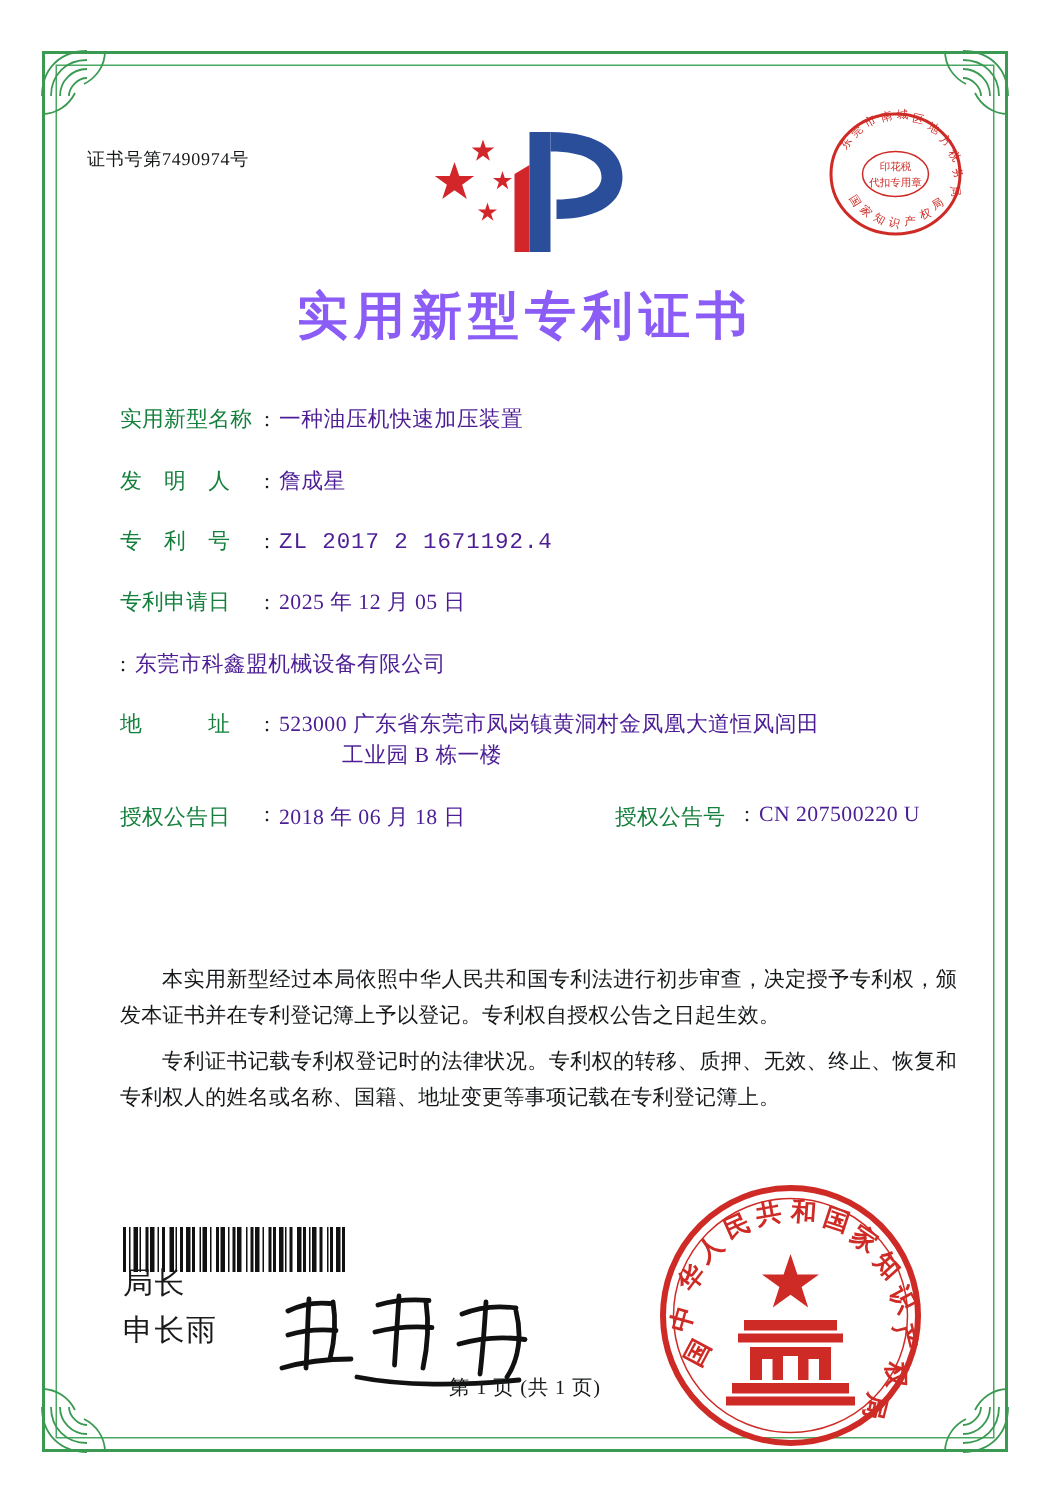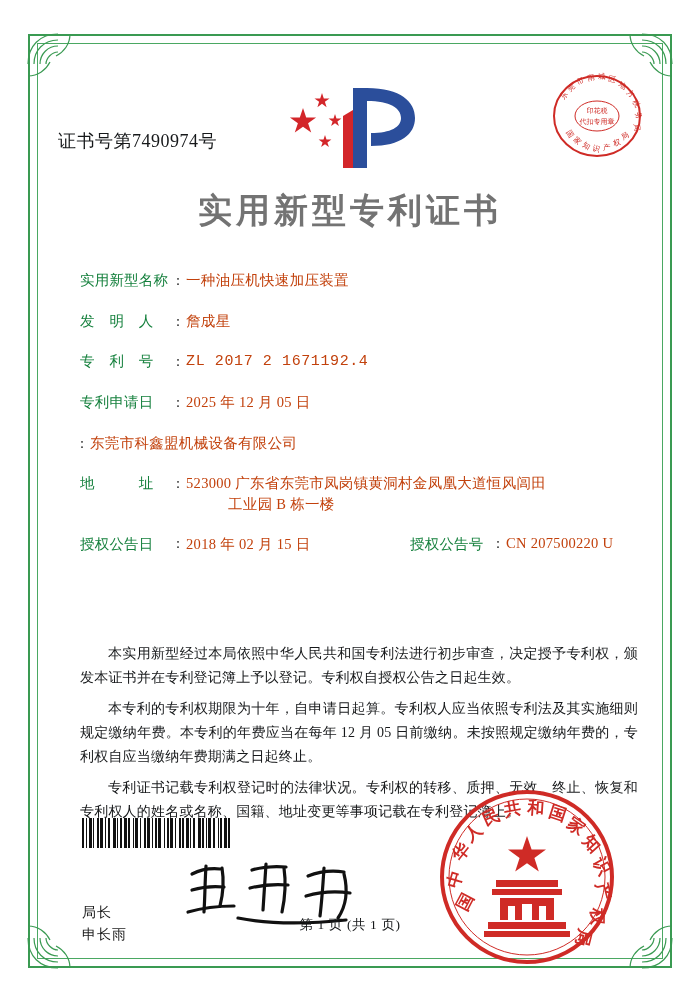--- a/index.html
+++ b/index.html
@@ -59,25 +59,24 @@
     left: 56px;
     right: 56px;
     top: 58px;
     bottom: 58px;
   }
 
   .cert-no {
     position: absolute;
     left: 2px;
     top: 40px;
-    font-size: 18px;
+    font-size: 12px;
     letter-spacing: 0.5px;
     color: #16181a;
     font-family: "Liberation Serif", serif;
-    margin-top: 31px;
   }
 
   
   .logo {
     position: absolute;
     left: 50%;
     top: 22px;
     transform: translateX(-50%);
     width: 150px;
     height: 92px;
@@ -94,21 +93,21 @@
 
   .doc-title {
     position: absolute;
     left: 0;
     right: 0;
     top: 130px;
     text-align: center;
     font-size: 34px;
     font-weight: bold;
     letter-spacing: 4px;
-    color: #737373;
+    color: #8b5cf6;
     font-family: "DejaVu Serif", serif;
   }
 
   .fields {
     position: absolute;
     left: 24px;
     right: 0;
     top: 212px;
   }
   .field-row {
@@ -123,21 +122,21 @@
     flex: 0 0 96px;
     color: #15803d;
     letter-spacing: 0.2px;
   }
   .field-colon {
     flex: 0 0 auto;
     padding-right: 6px;
   }
   .field-value {
     flex: 1 1 auto;
-    color: #c2410c;
+    color: #4c1d95;
     letter-spacing: 0.3px;
   }
   .field-value .line2 {
     display: block;
     padding-left: 42px;
   }
   .mono-num {
     font-family: "Liberation Mono", monospace;
     font-size: 15px;
     letter-spacing: 0.6px;
@@ -188,22 +187,22 @@
   .barcode i {
     display: block;
     background: #111;
     height: 100%;
   }
 
   
   .sig-block {
     position: absolute;
     left: 26px;
-    top: 844px;
-    font-size: 14px;
+    top: 783px;
+    font-size: 20px;
     line-height: 1.55;
     letter-spacing: 1px;
   }
   .sig-handwriting {
     position: absolute;
     left: 122px;
     top: 796px;
     width: 190px;
     height: 74px;
   }
@@ -385,33 +384,32 @@
         <div class="field-value">
           <span>523000  广东省东莞市凤岗镇黄洞村金凤凰大道恒风闾田</span>
           <span class="line2">工业园 B 栋一楼</span>
         </div>
       </div>
 
       <div class="announce-row">
         <div class="announce-left">
           <div class="field-label">授权公告日</div>
           <div class="field-colon">:</div>
-          <div class="field-value">2018 年 02 月 15 日</div>
+          <div class="field-value">2018 年 06 月 18 日</div>
         </div>
         <div class="announce-right">
           <div class="field-label" style="width:86px;flex:0 0 86px;">授权公告号</div>
           <div class="field-colon">:</div>
           <div class="field-value">CN 207500220 U</div>
         </div>
       </div>
     </div>
 
     <div class="paragraphs">
       <p>本实用新型经过本局依照中华人民共和国专利法进行初步审查，决定授予专利权，颁发本证书并在专利登记簿上予以登记。专利权自授权公告之日起生效。</p>
-      <p>本专利的专利权期限为十年，自申请日起算。专利权人应当依照专利法及其实施细则规定缴纳年费。本专利的年费应当在每年 12 月 05 日前缴纳。未按照规定缴纳年费的，专利权自应当缴纳年费期满之日起终止。</p>
       <p>专利证书记载专利权登记时的法律状况。专利权的转移、质押、无效、终止、恢复和专利权人的姓名或名称、国籍、地址变更等事项记载在专利登记簿上。</p>
     </div>
 
     <div class="barcode">
       <i style="width:2px"></i>
         <i style="width:2px;background:transparent"></i>
       <i style="width:1px"></i>
         <i style="width:2px;background:transparent"></i>
       <i style="width:3px"></i>
         <i style="width:1px;background:transparent"></i>

